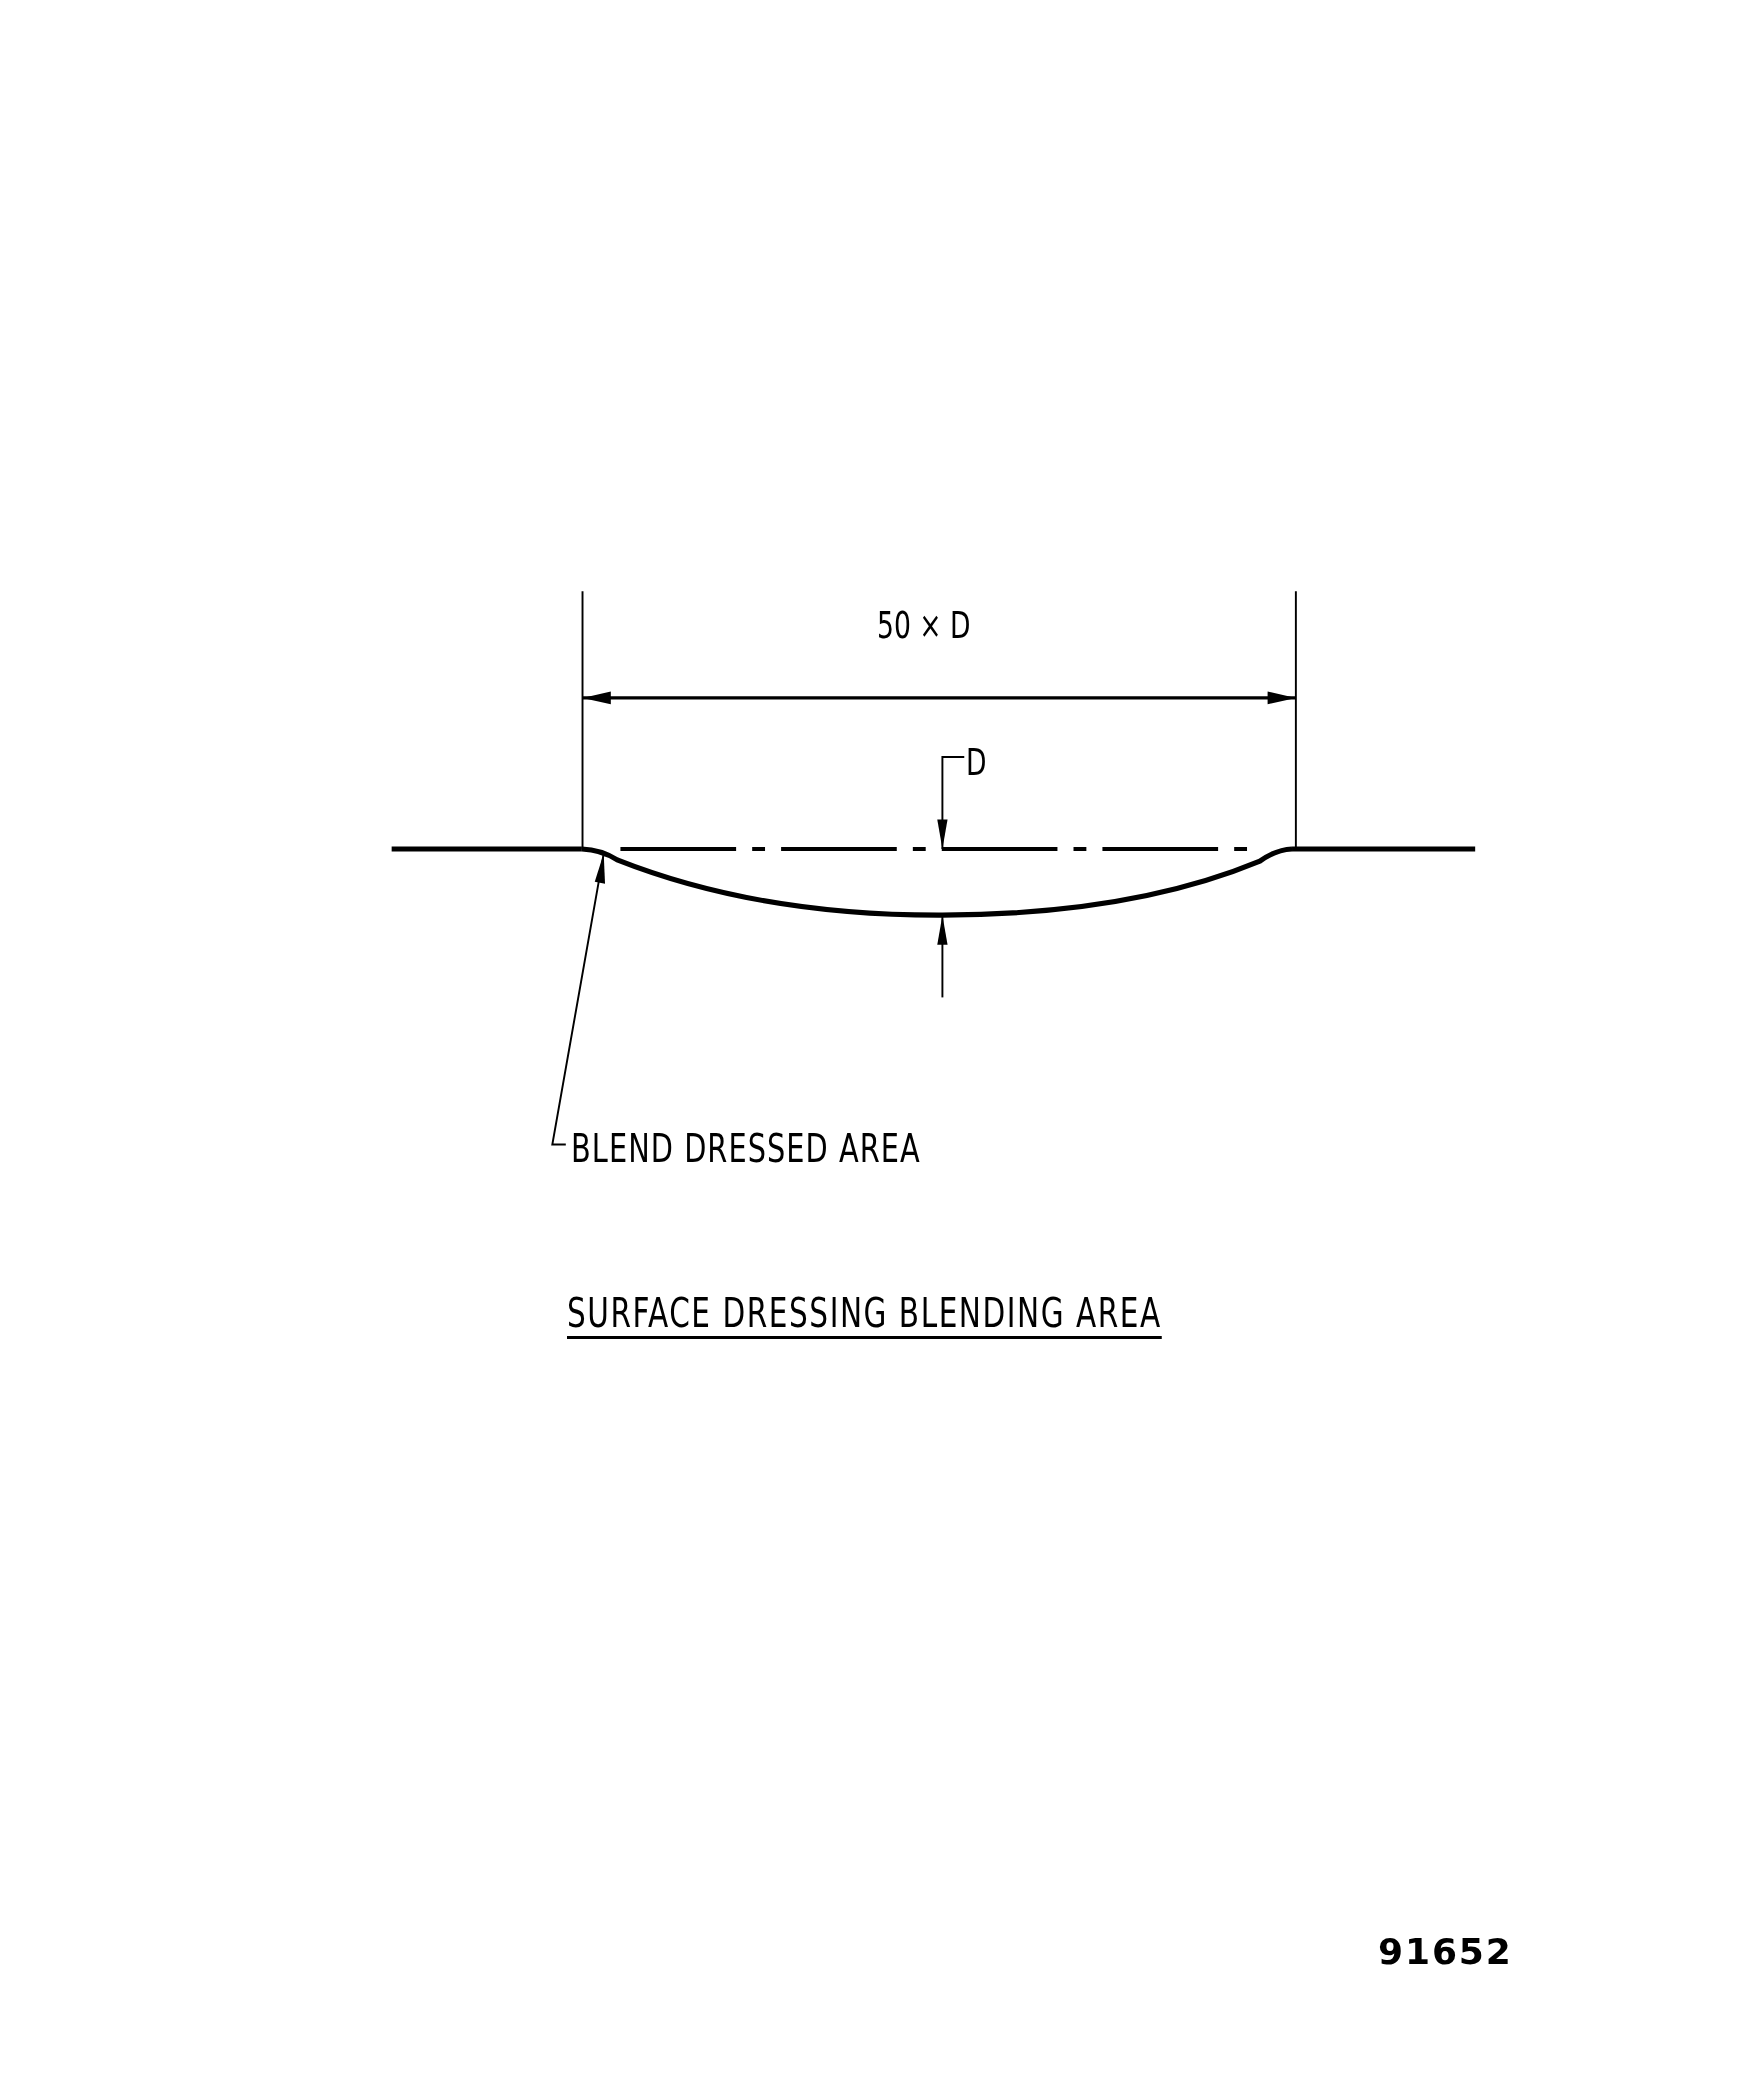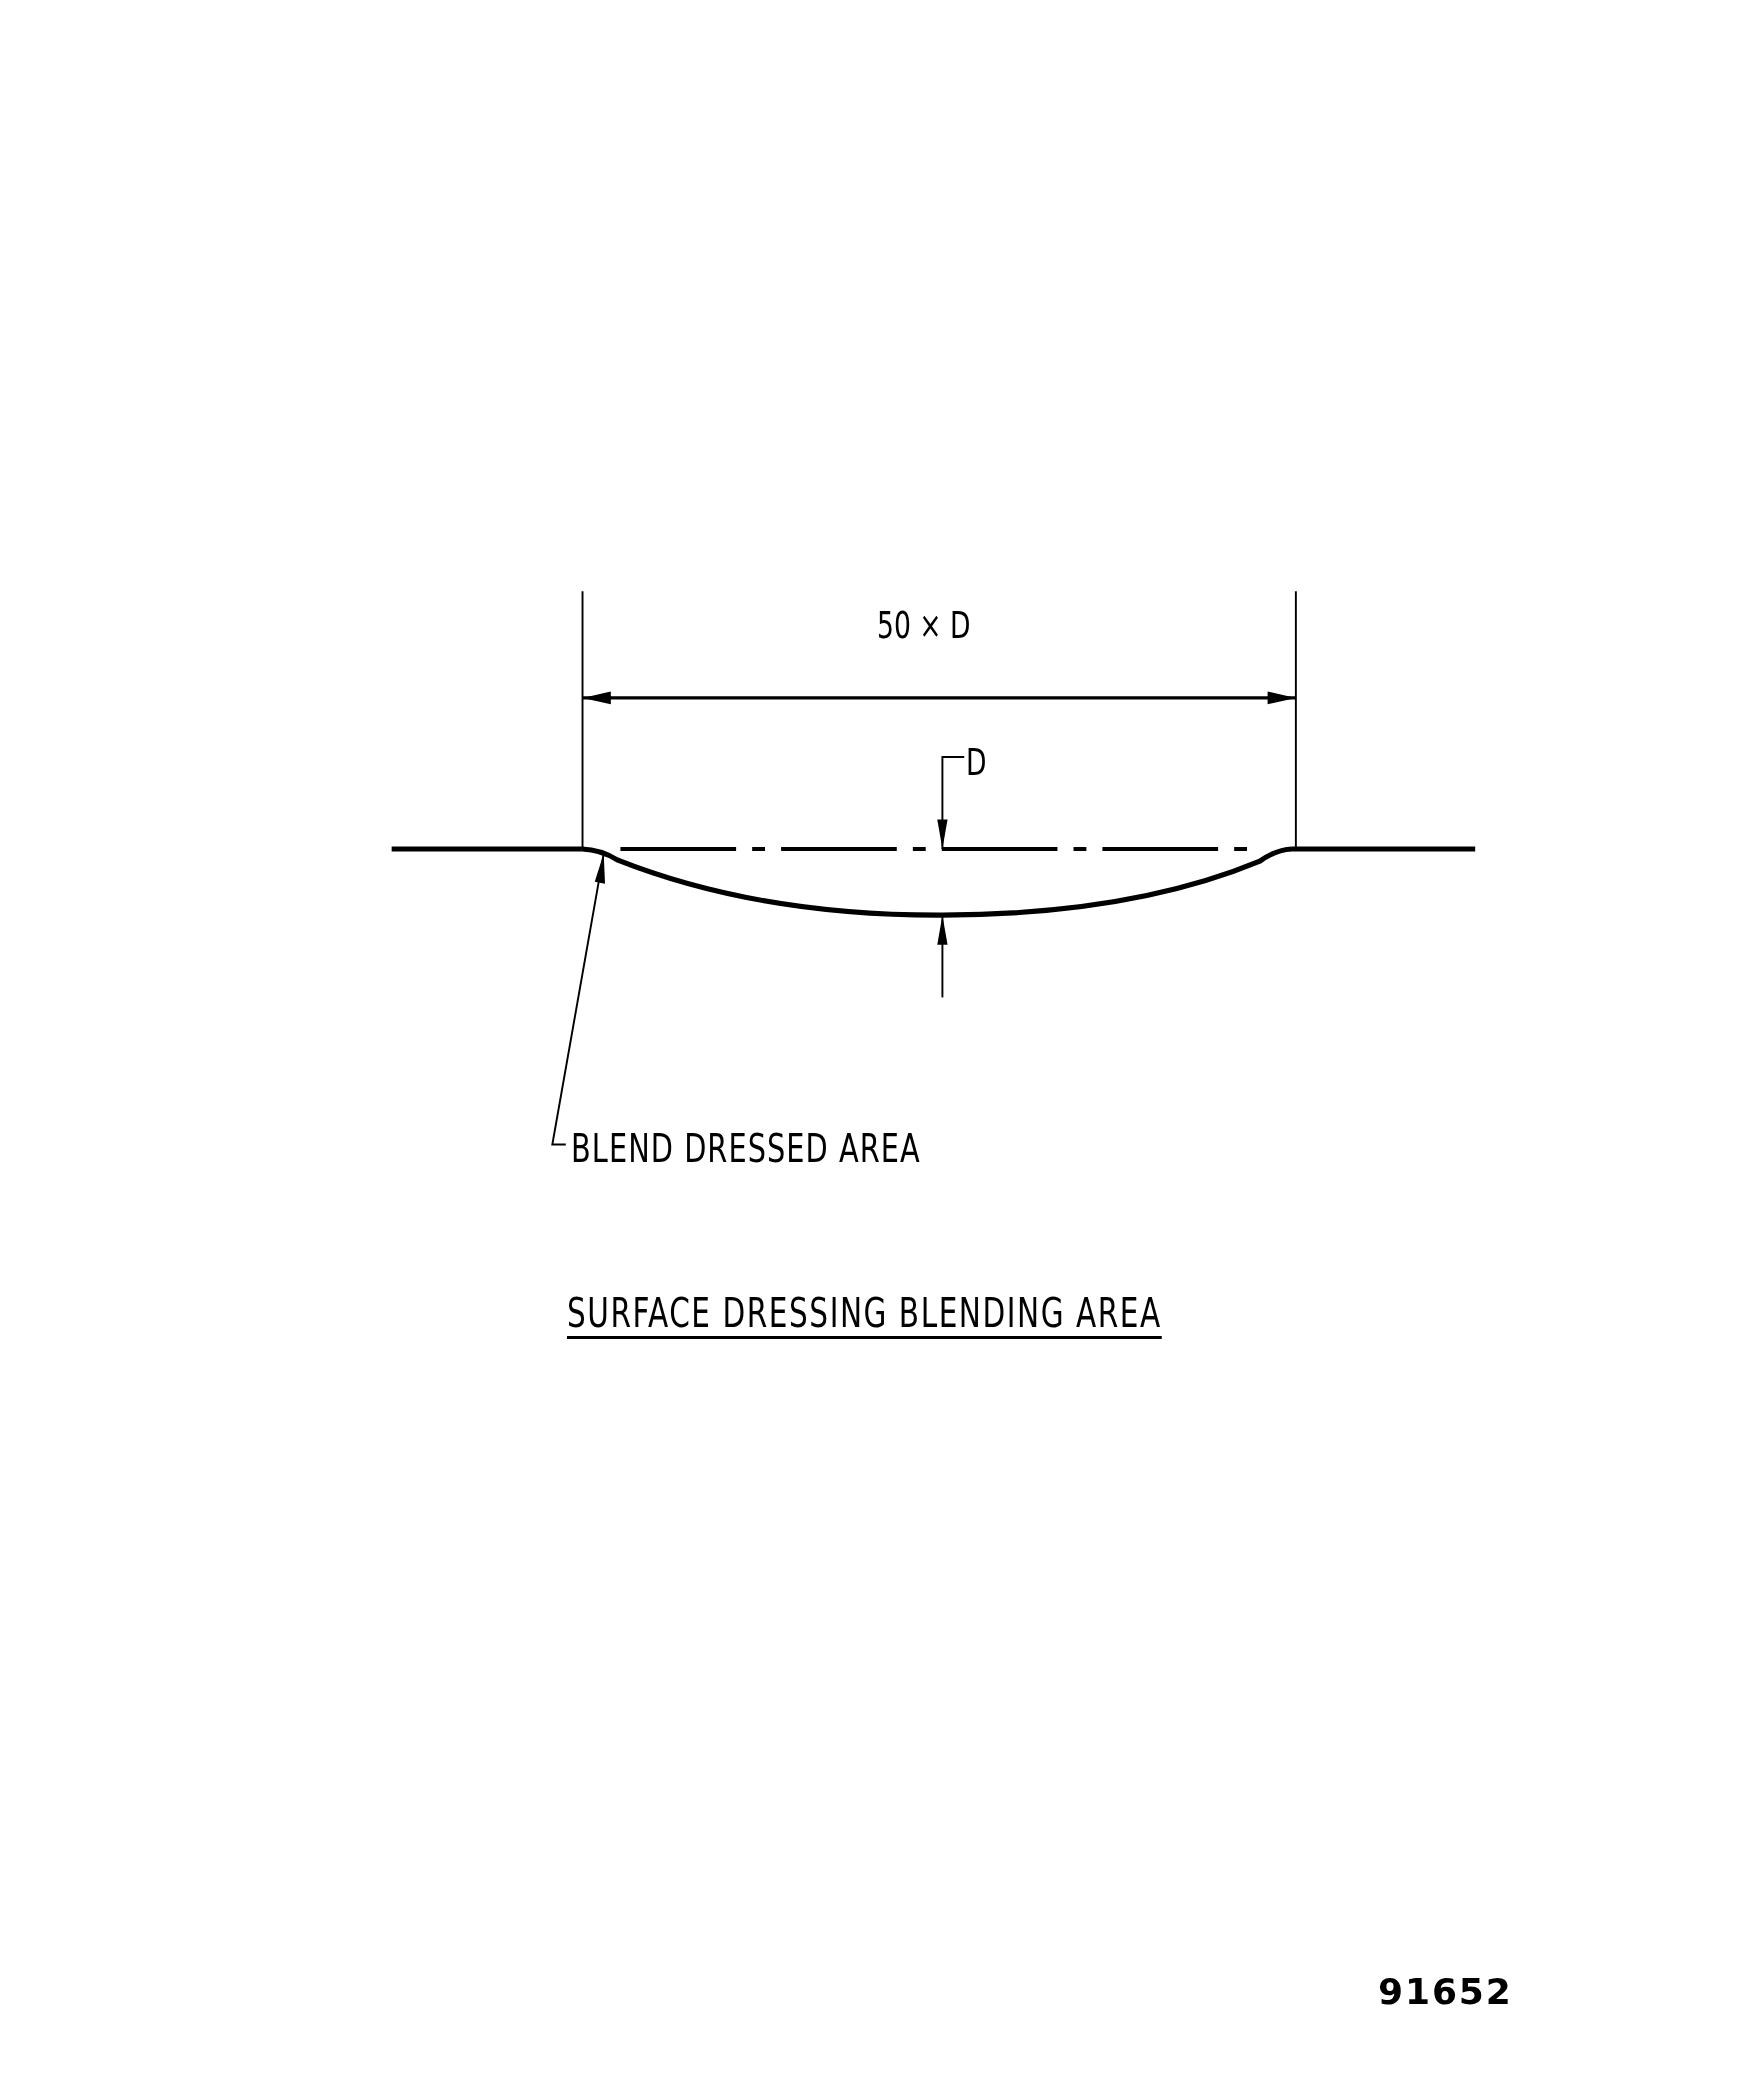--- a/index.html
+++ b/index.html
@@ -2,21 +2,21 @@
 <html style="font-size:10.3px"><head>
 <meta charset="utf-8">
 <style>
   html,body{margin:0;padding:0;background:#ffffff;}
   body{width:1755px;height:2097px;position:relative;overflow:hidden;}
   svg{position:absolute;left:0;top:0;}
   .lbl{position:absolute;font-family:"DejaVu Sans Condensed","DejaVu Sans",sans-serif;color:#000;white-space:nowrap;line-height:1;}
   .dim-text{font-size:37px;transform:scaleX(0.8);transform-origin:left top;}
   .leader-text{font-size:39px;transform:scaleX(0.82);transform-origin:left top;letter-spacing:1.3px;}
   .title{font-size:40px;transform:scaleX(0.82);transform-origin:left top;letter-spacing:1.9px;text-decoration:underline;text-decoration-thickness:3.2px;text-underline-offset:9px;}
-  .figno{font-size:36px;font-family:"DejaVu Sans",sans-serif;font-weight:bold;letter-spacing:1.9px;margin-top:40px;}
+  .figno{font-size:36px;font-family:"DejaVu Sans",sans-serif;font-weight:bold;letter-spacing:1.9px;}
 </style>
 </head>
 <body>
 
 <svg width="1755" height="2097" viewBox="0 0 2730 3263">
 
   <line x1="609" y1="1321" x2="905" y2="1321" stroke="#000" stroke-width="8"></line>
 
   <line x1="2010" y1="1321" x2="2295" y2="1321" stroke="#000" stroke-width="8"></line>
 

